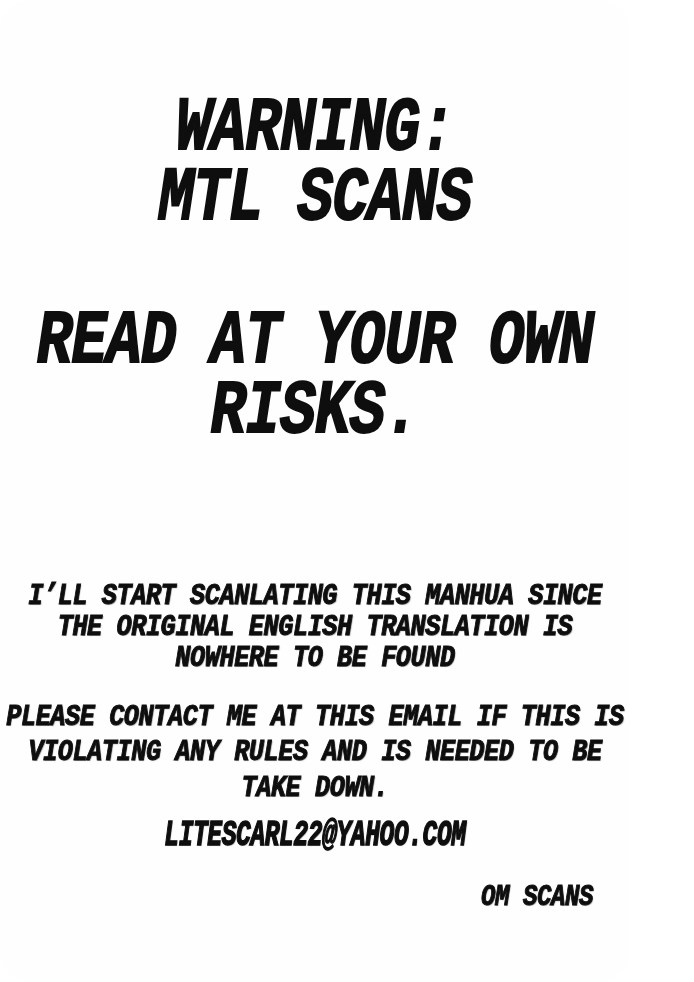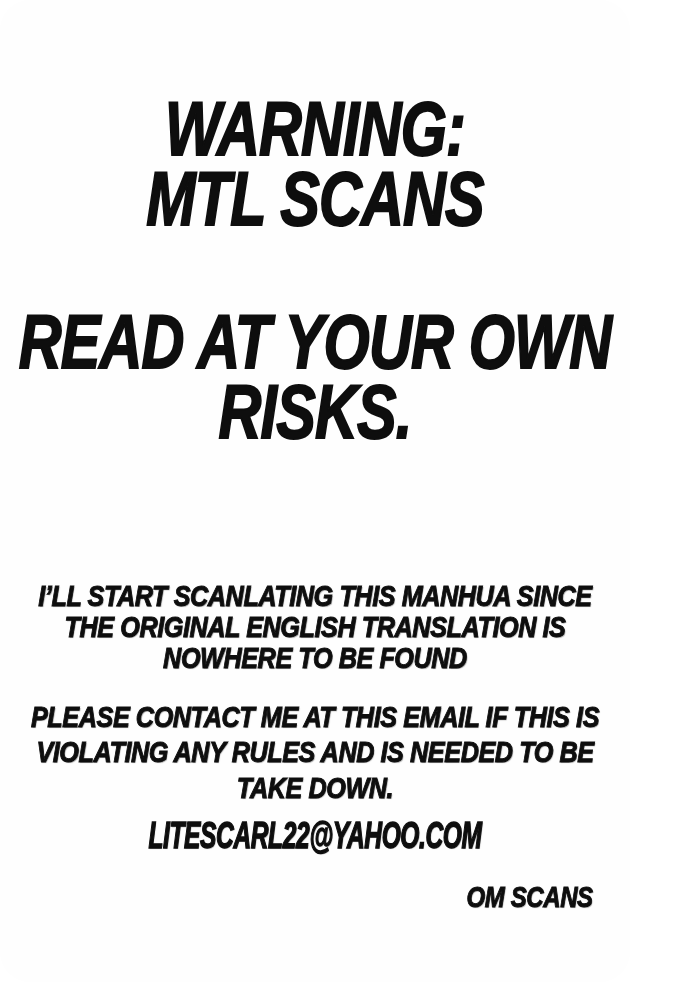--- a/index.html
+++ b/index.html
@@ -6,21 +6,21 @@
     margin: 0;
     padding: 0;
     background: #ffffff;
   }
   .page {
     position: relative;
     width: 630px;
     height: 982px;
     background: #fefefe;
     overflow: hidden;
-    font-family: Liberation Sans, sans-serif;
+    font-family: Liberation Mono, monospace;
     color: #0e0e0e;
     border-radius: 30px;
   }
   .line {
     position: absolute;
     left: 50%;
     white-space: nowrap;
     font-weight: bold;
     font-style: italic;
     line-height: 1;

